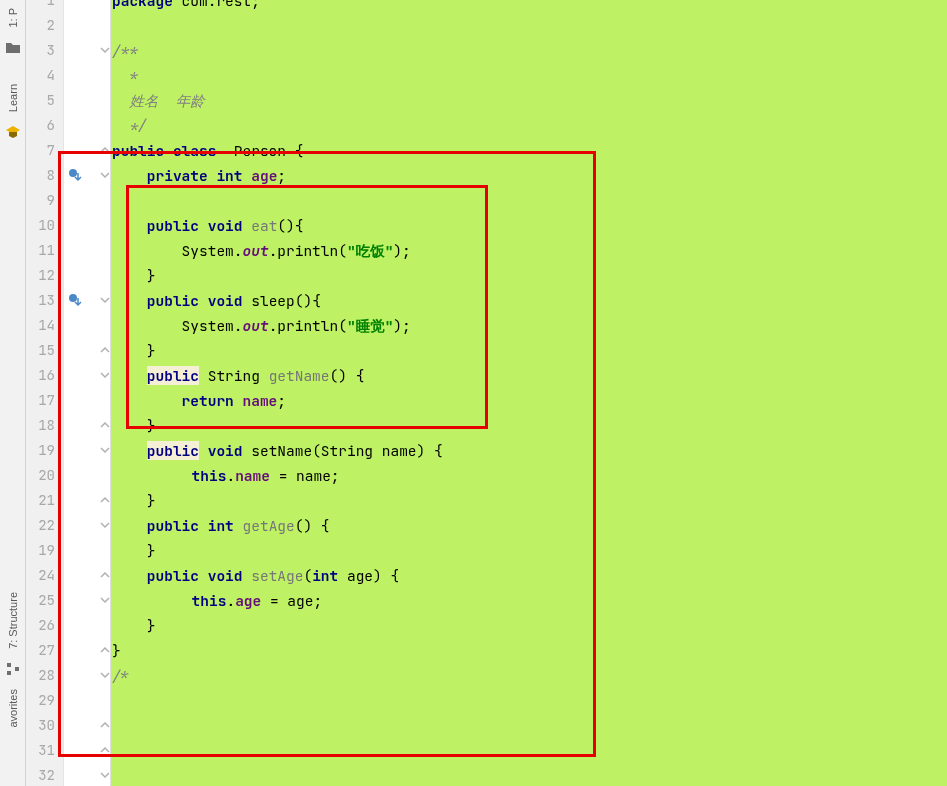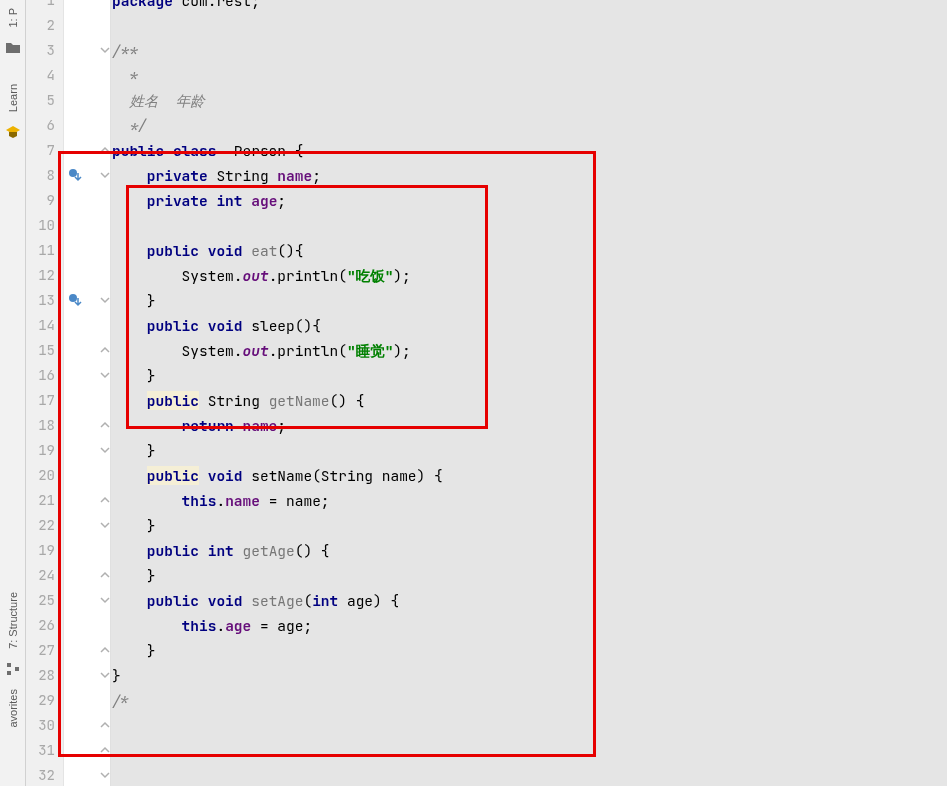--- a/index.html
+++ b/index.html
@@ -55,36 +55,36 @@
   .gutter-divider {
     position:absolute; left:110px; top:0; bottom:0;
     width:1px; background:#e0e0e0;
   }
   .icon-impl {
     position:absolute; left:4px; width:14px; height:14px;
   }
   .code-area {
     position:absolute;
     left:111px; top:0; right:0; bottom:0;
-    background:#e5e5e5;
+    background:#bef264;
   }
   .code-line {
     height:25px; line-height:25px;
     white-space:pre;
     font-family:inherit;
     padding-left:1px;
   }
   .kw { color:#000080; font-weight:bold; }
   .field { color:#660e7a; font-weight:bold; }
   .fielditalic { color:#660e7a; font-weight:bold; font-style:italic; }
   .str { color:#008000; font-weight:bold; }
   .cmt { color:#808080; font-style:italic; }
   .doc { color:#808080; font-style:italic; }
   .callgray { color:#777; }
-  .this { color:#000080; font-weight:bold; }
+  .this { color:#000080; font-weight:bold;margin-left:10px; }
   .hlunused { background:#f5efd6; }
   .red-outer {
     position:absolute;
     left:58px; top:151px;
     width:538px; height:606px;
     border:3px solid #e60000;
     pointer-events:none;
   }
   .red-inner {
     position:absolute;
@@ -232,21 +232,20 @@
 <div class="gutter-divider"></div>
 
 <div class="code-area">
   <div class="code-line" style="margin-top:-12px"><span class="kw">package</span><span> com.rest;</span></div>
   <div class="code-line"></div>
   <div class="code-line"><span class="doc">/**</span></div>
   <div class="code-line"><span class="doc">  *</span></div>
   <div class="code-line"><span class="doc">  姓名  年龄</span></div>
   <div class="code-line"><span class="doc">  */</span></div>
   <div class="code-line"><span class="kw">public</span><span> </span><span class="kw">class</span><span>  Person {</span></div>
-  <div class="code-line"><span>    </span><span class="kw">private</span><span> </span><span>String </span><span class="field">name</span><span>;</span></div>
   <div class="code-line"><span>    </span><span class="kw">private</span><span> </span><span class="kw">int</span><span> </span><span class="field">age</span><span>;</span></div>
   <div class="code-line"></div>
   <div class="code-line"><span>    </span><span class="kw">public</span><span> </span><span class="kw">void</span><span> </span><span class="callgray">eat</span><span>(){</span></div>
   <div class="code-line"><span>        </span><span>System.</span><span class="fielditalic">out</span><span>.println(</span><span class="str">"吃饭"</span><span>);</span></div>
   <div class="code-line"><span>    </span><span>}</span></div>
   <div class="code-line"><span>    </span><span class="kw">public</span><span> </span><span class="kw">void</span><span> </span><span>sleep</span><span>(){</span></div>
   <div class="code-line"><span>        </span><span>System.</span><span class="fielditalic">out</span><span>.println(</span><span class="str">"睡觉"</span><span>);</span></div>
   <div class="code-line"><span>    </span><span>}</span></div>
   <div class="code-line"><span>    </span><span class="kw hlunused">public</span><span> </span><span>String</span><span> </span><span class="callgray">getName</span><span>() {</span></div>
   <div class="code-line"><span>        </span><span class="kw">return</span><span> </span><span class="field">name</span><span>;</span></div>

